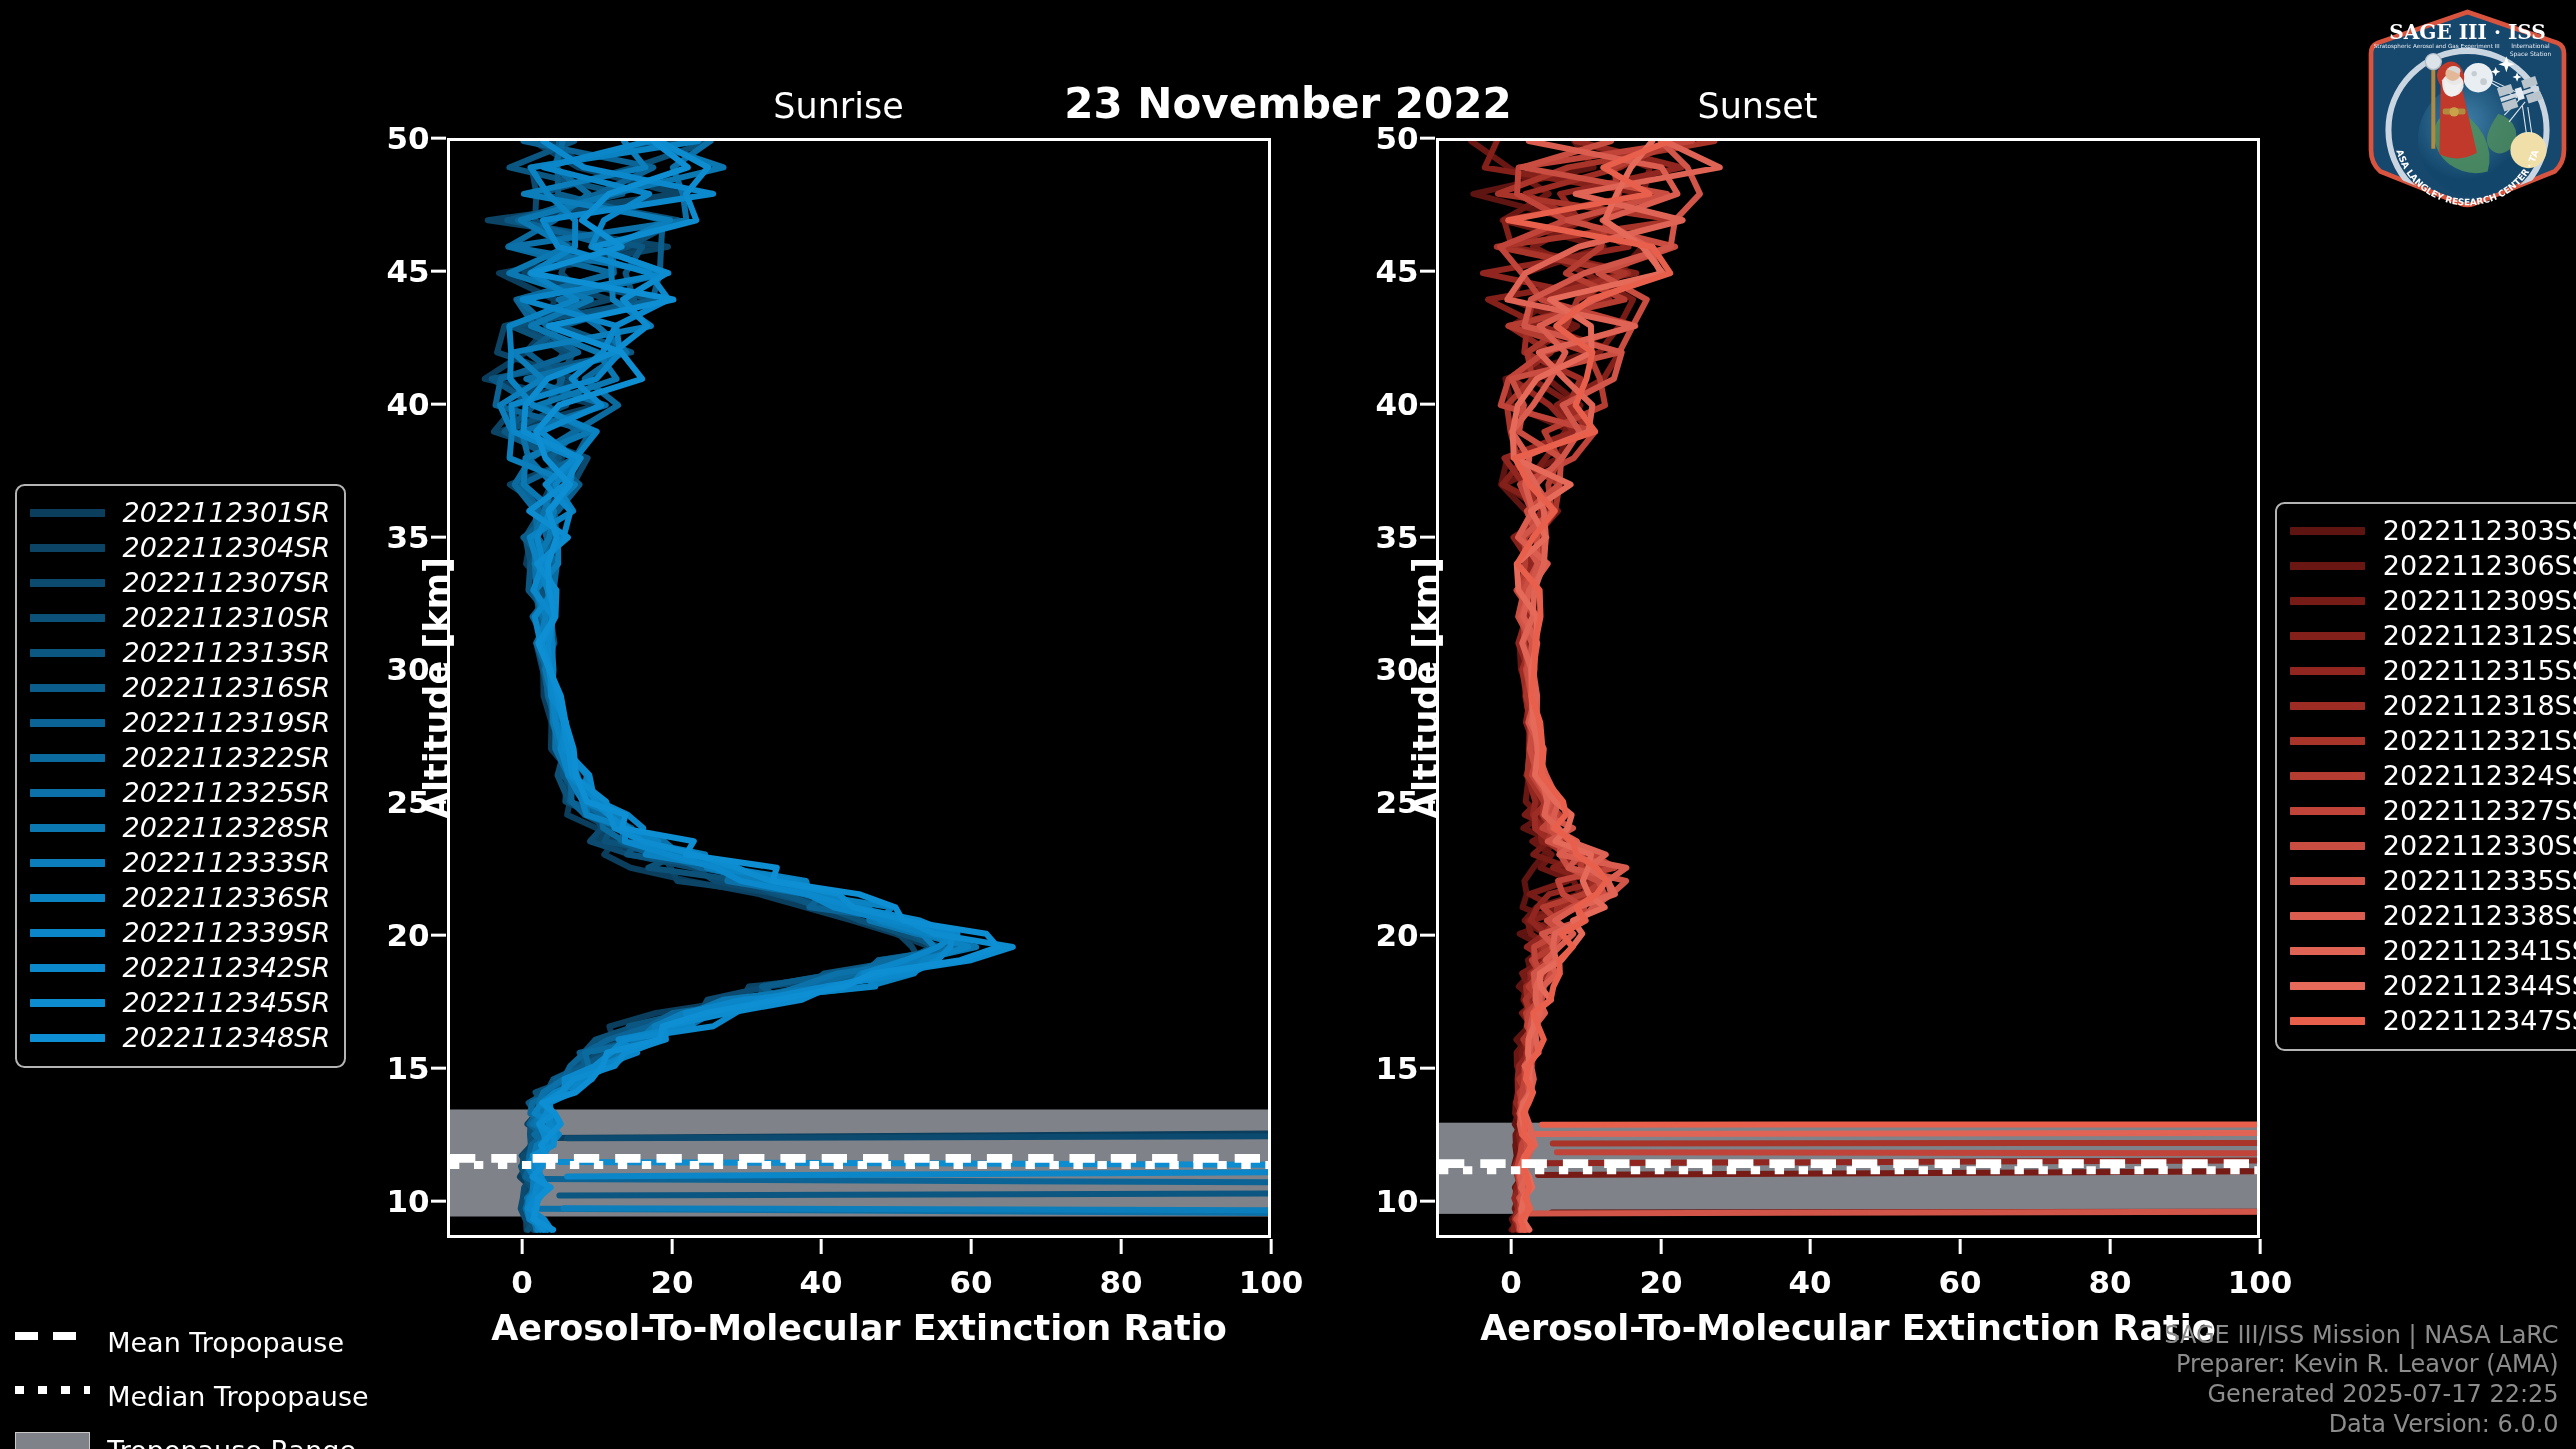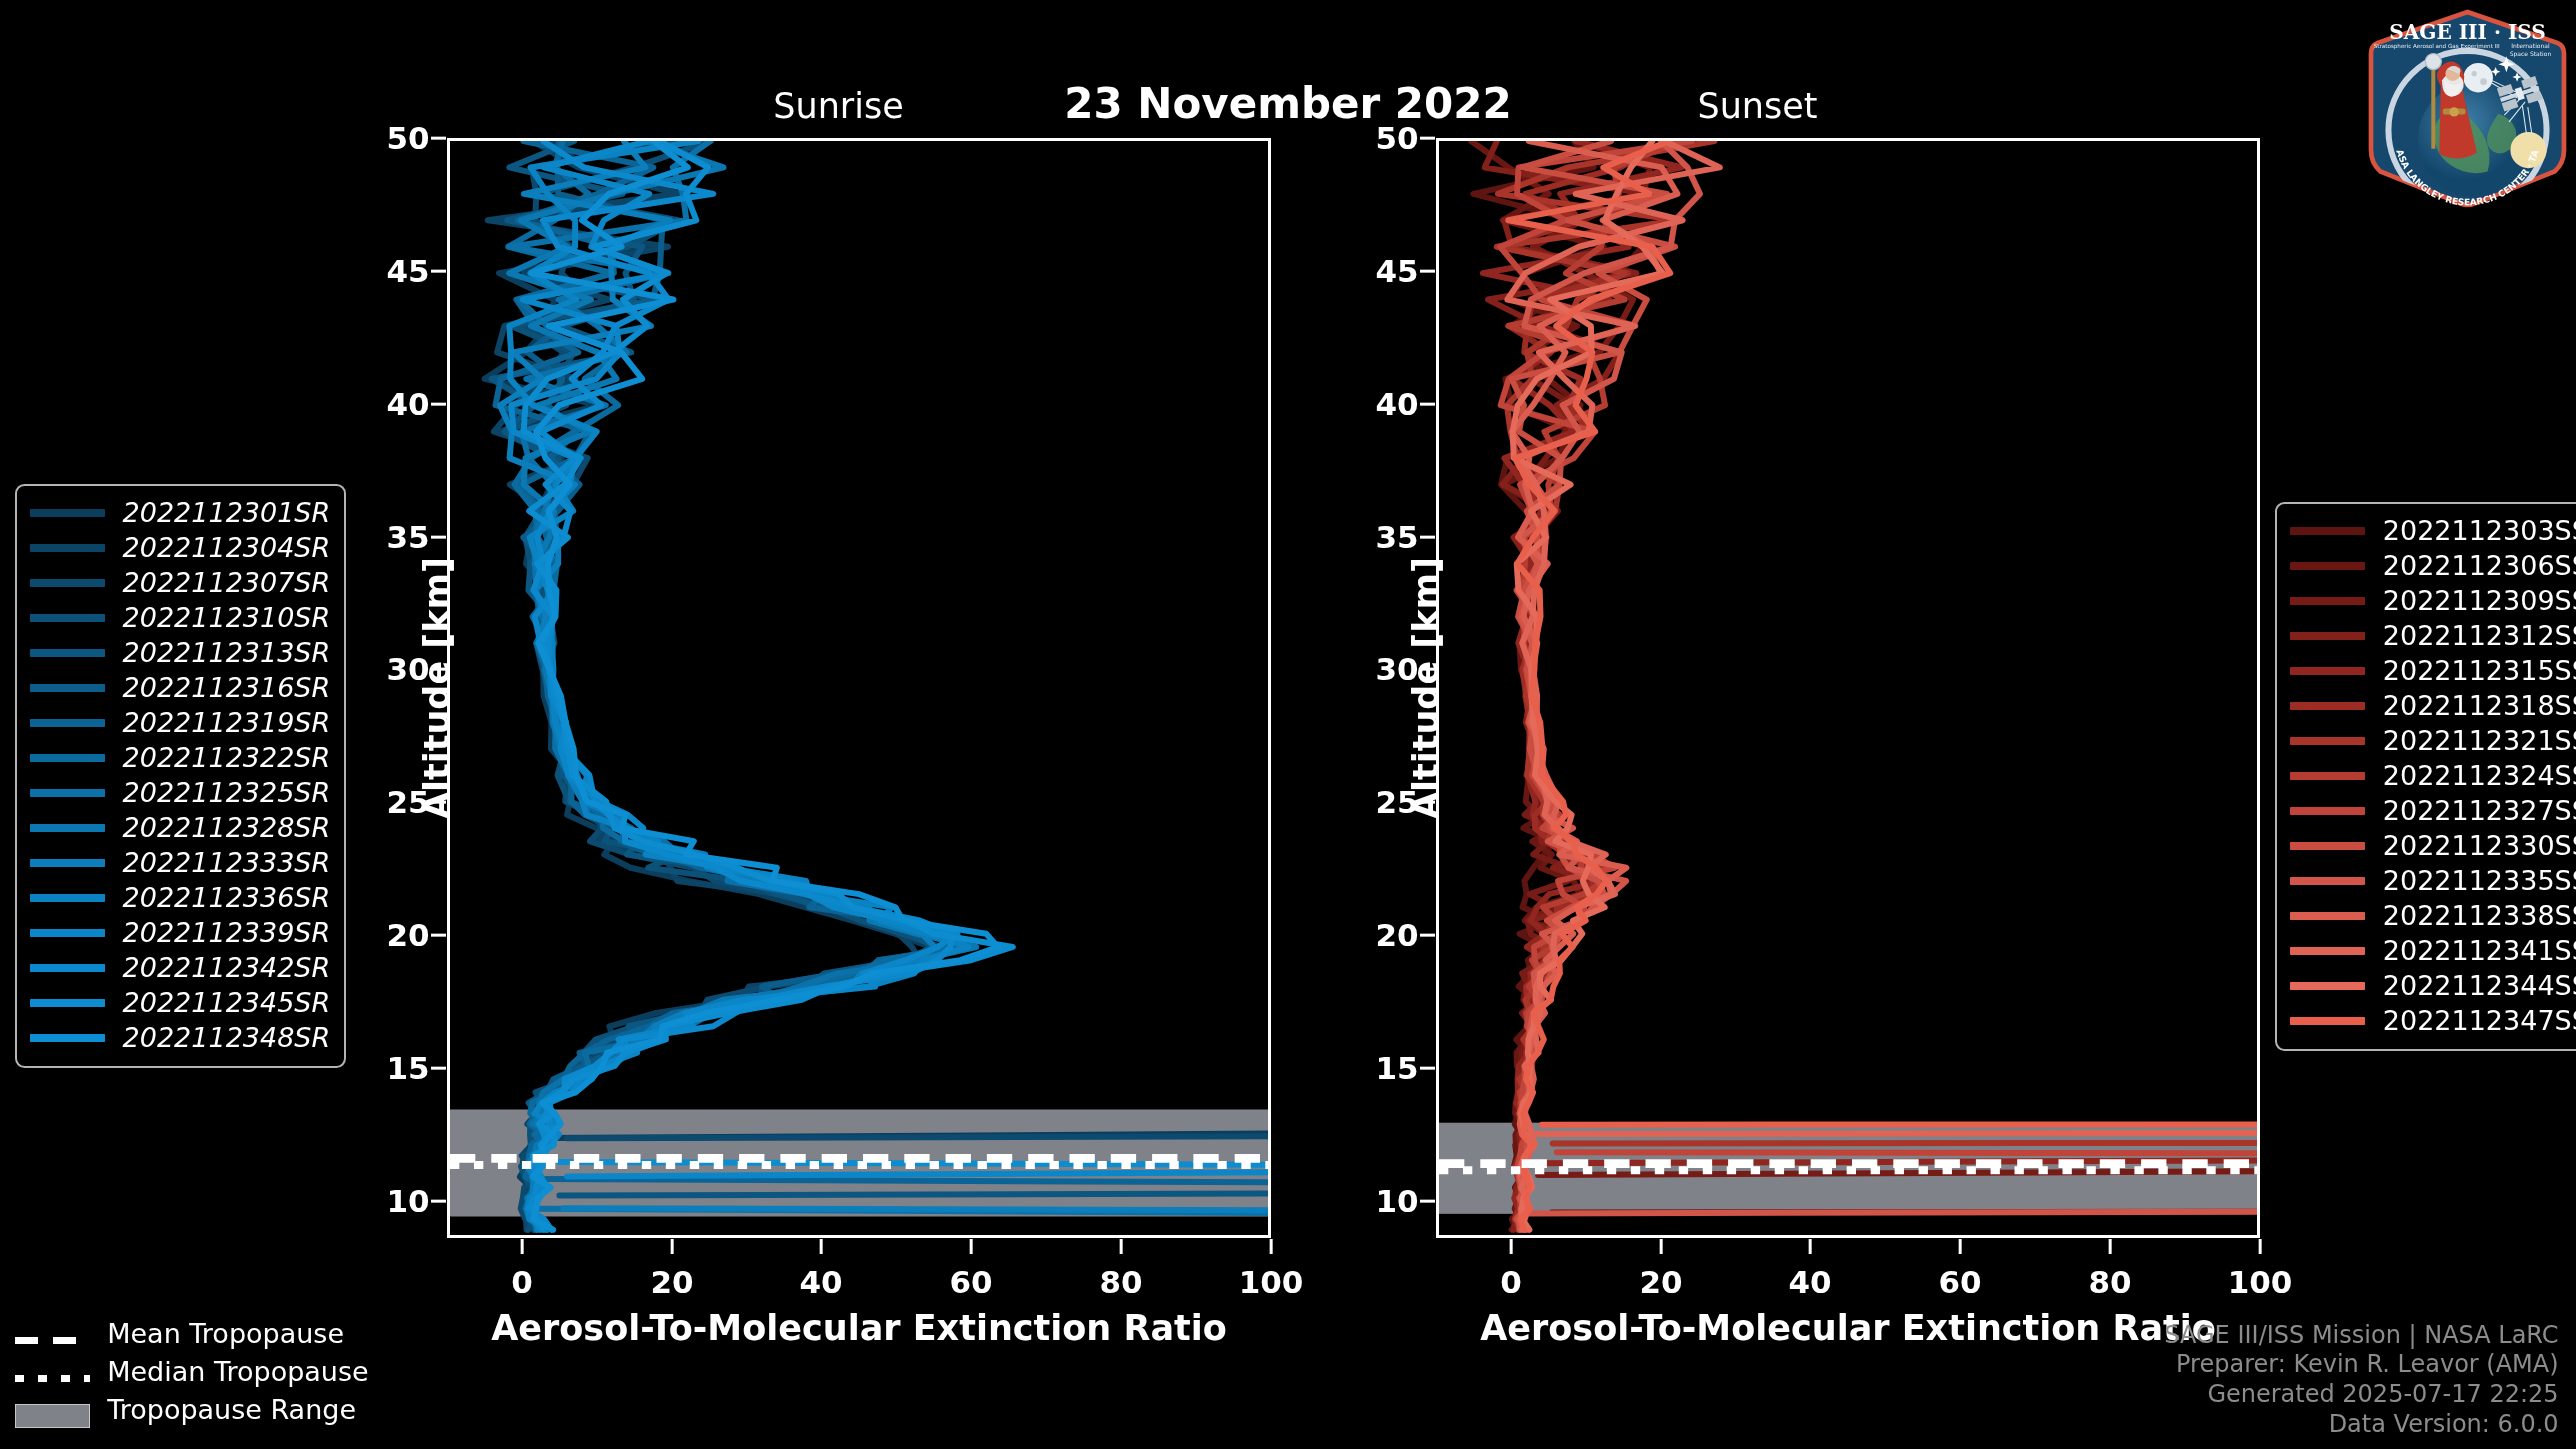--- a/index.html
+++ b/index.html
@@ -71,21 +71,21 @@
   }
   .legend-row{display:flex;align-items:center;height:35px;}
   .legend-swatch{width:75px;height:7.4px;flex:0 0 auto;border-radius:0.7px;}
   .legend-label{
     margin-left:17.4px;font-size:27px;white-space:nowrap;color:#fff;
     font-family:"DejaVu Sans","Liberation Sans",sans-serif;
   }
 
   
   #tropo-legend{position:absolute;left:14.8px;top:1311px;}
-  .tl-row{display:flex;align-items:flex-end;height:38px;}
+  .tl-row{display:flex;align-items:flex-start;height:38px;margin-top:16px;}
   .tl-key{width:75px;height:17.4px;flex:0 0 auto;position:relative;}
   .tl-label{margin-left:17.4px;font-size:27px;white-space:nowrap;}
   .dash-key{position:absolute;top:50%;left:0;width:100%;height:7.4px;margin-top:-3.4px;
     background:repeating-linear-gradient(to right,#fff 0 23px,transparent 23px 38px);}
   .dot-key{position:absolute;top:50%;left:0;width:100%;height:7.4px;margin-top:-3.4px;
     background:repeating-linear-gradient(to right,#fff 0 8.7px,transparent 8.7px 23px);}
   .range-key{position:absolute;top:50%;left:0;width:100%;height:24px;margin-top:-12px;
     background:#7f8288;border:1.3px solid #c8c8c8;box-sizing:border-box;}
 
   

